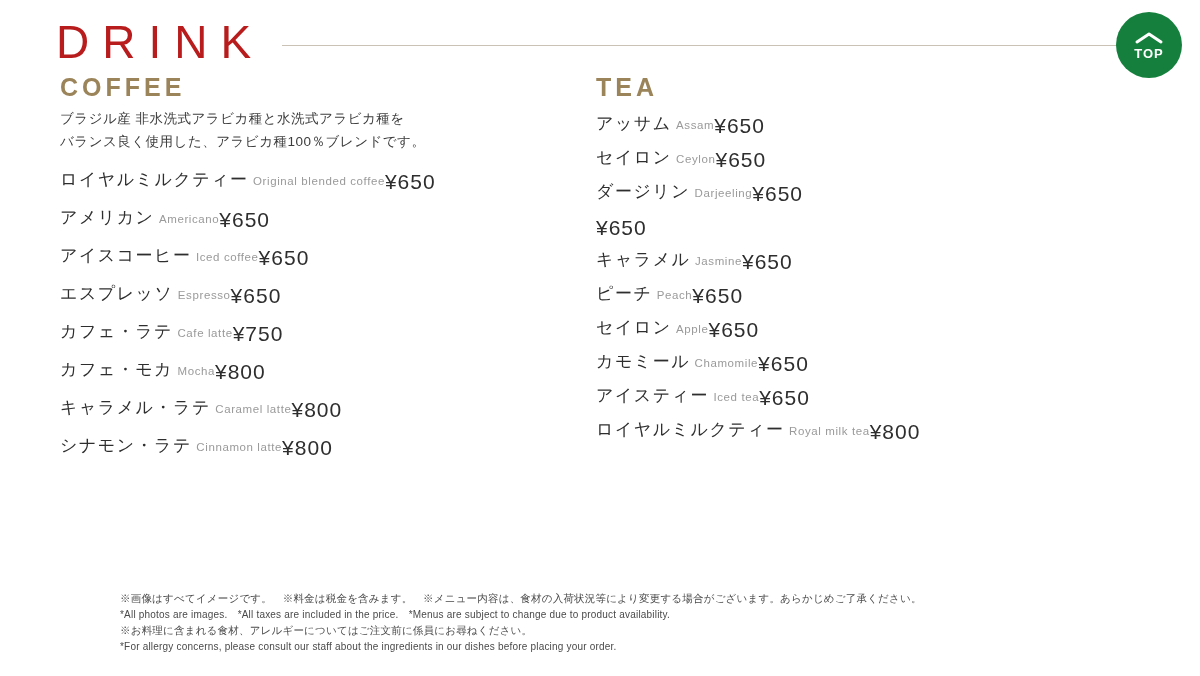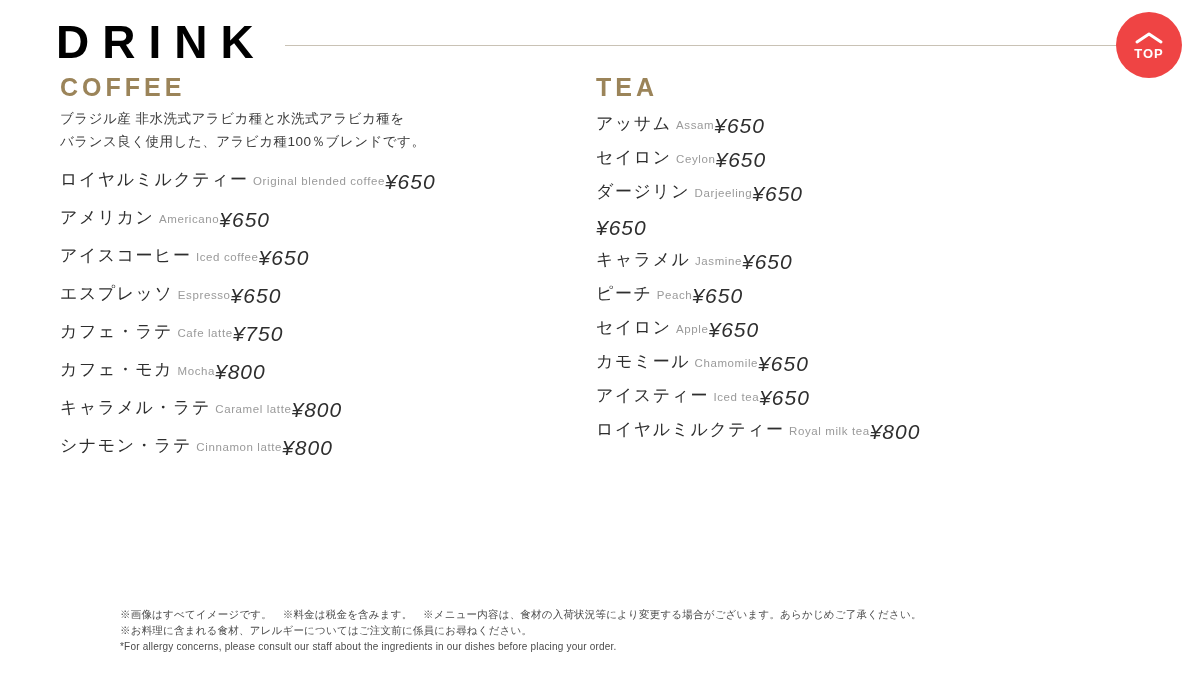--- a/index.html
+++ b/index.html
@@ -29,44 +29,44 @@
     left: 56px;
     top: 12px;
     right: 56px;
     height: 60px;
     display: flex;
     align-items: center;
   }
   .drink-title {
     font-family: "Liberation Sans", sans-serif;
     font-size: 46px;
-    font-weight: bold;
+    font-weight: normal;
     letter-spacing: 13px;
-    color: #000000;
+    color: #b91c1c;
     line-height: 1;
     white-space: nowrap;
   }
   .header-rule {
     flex: 1;
     height: 1px;
     background: #c9c2b5;
     margin-left: 18px;
     margin-right: 20px;
     margin-top: 6px;
   }
 
   
   .top-button {
     position: absolute;
     right: 18px;
     top: 12px;
     width: 66px;
     height: 66px;
     border-radius: 50%;
-    background: #ef4444;
+    background: #15803d;
     color: #ffffff;
     display: flex;
     flex-direction: column;
     align-items: center;
     justify-content: center;
     cursor: pointer;
   }
   .top-button .chev {
     display: block;
     line-height: 0;
@@ -138,21 +138,20 @@
     line-height: 1.4;
     margin-top: 1px;
     white-space: nowrap;
   }
   .item-price {
     font-size: 21px;
     color: #2e2e2e;
     letter-spacing: 1px;
     white-space: nowrap;
     padding-top: 1px;
-    font-style: italic;
   }
 
   
   .col-left .menu-item { padding: 7px 0 6px 0; }
   .col-right .menu-item { padding: 5px 0 4px 0; }
 
   
   .notes {
     position: absolute;
     left: 120px;
@@ -327,17 +326,18 @@
           </span>
           <span class="item-price">¥800</span>
         </li>
       </ul>
     </div>
 
   </div>
 
   <div class="notes">
     <div class="note-line">※画像はすべてイメージです。　※料金は税金を含みます。　※メニュー内容は、食材の入荷状況等により変更する場合がございます。あらかじめご了承ください。</div>
+    <div class="note-line en">*All photos are images.　*All taxes are included in the price.　*Menus are subject to change due to product availability.</div>
     <div class="note-line">※お料理に含まれる食材、アレルギーについてはご注文前に係員にお尋ねください。</div>
     <div class="note-line en">*For allergy concerns, please consult our staff about the ingredients in our dishes before placing your order.</div>
   </div>
 
 </div>
 
 </body></html>

